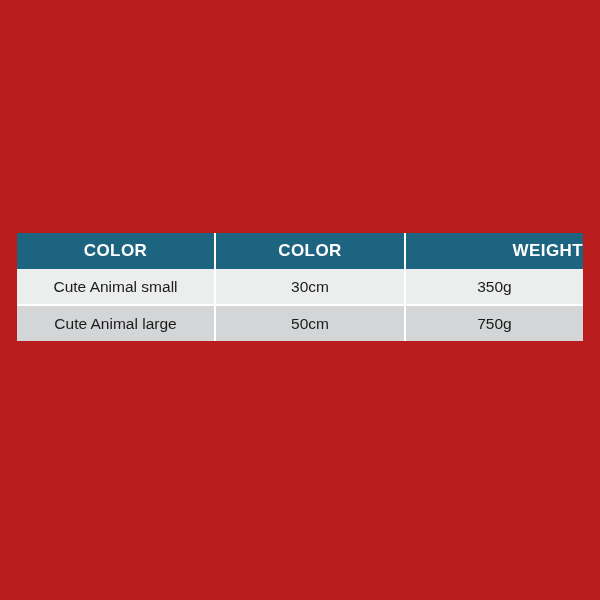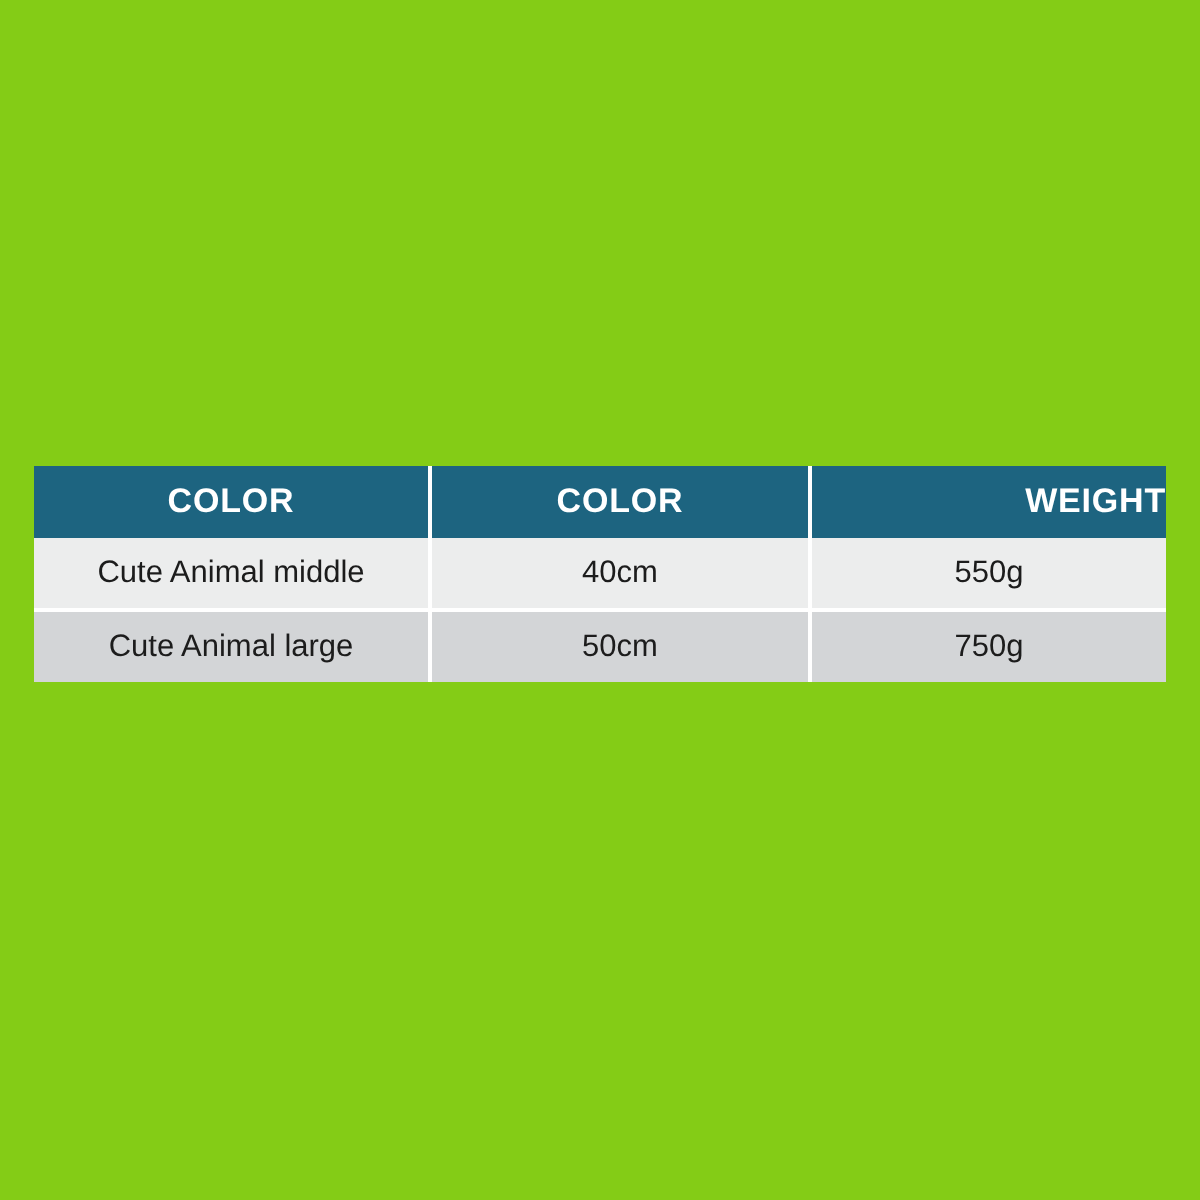--- a/index.html
+++ b/index.html
@@ -10,21 +10,21 @@
     width: 600px;
     height: 600px;
     background: #ffffff;
     font-family: "Liberation Sans", sans-serif;
     overflow: hidden;
   }
   .page {
     position: relative;
     width: 600px;
     height: 600px;
-    background: #84cc16;
+    background: #b91c1c;
   }
   .spec-table-wrap {
     position: absolute;
     left: 17px;
     top: 233px;
     width: 566px;
   }
   table.spec-table {
     border-collapse: collapse;
     width: 566px;
@@ -87,23 +87,23 @@
       </colgroup>
       <thead>
         <tr>
           <th>COLOR</th>
           <th>COLOR</th>
           <th>WEIGHT</th>
         </tr>
       </thead>
       <tbody>
         <tr class="row-light">
-          <td>Cute Animal middle</td>
-          <td>40cm</td>
-          <td>550g</td>
+          <td>Cute Animal small</td>
+          <td>30cm</td>
+          <td>350g</td>
         </tr>
         <tr class="row-dark">
           <td>Cute Animal large</td>
           <td>50cm</td>
           <td>750g</td>
         </tr>
       </tbody>
     </table>
   </div>
 </div>

